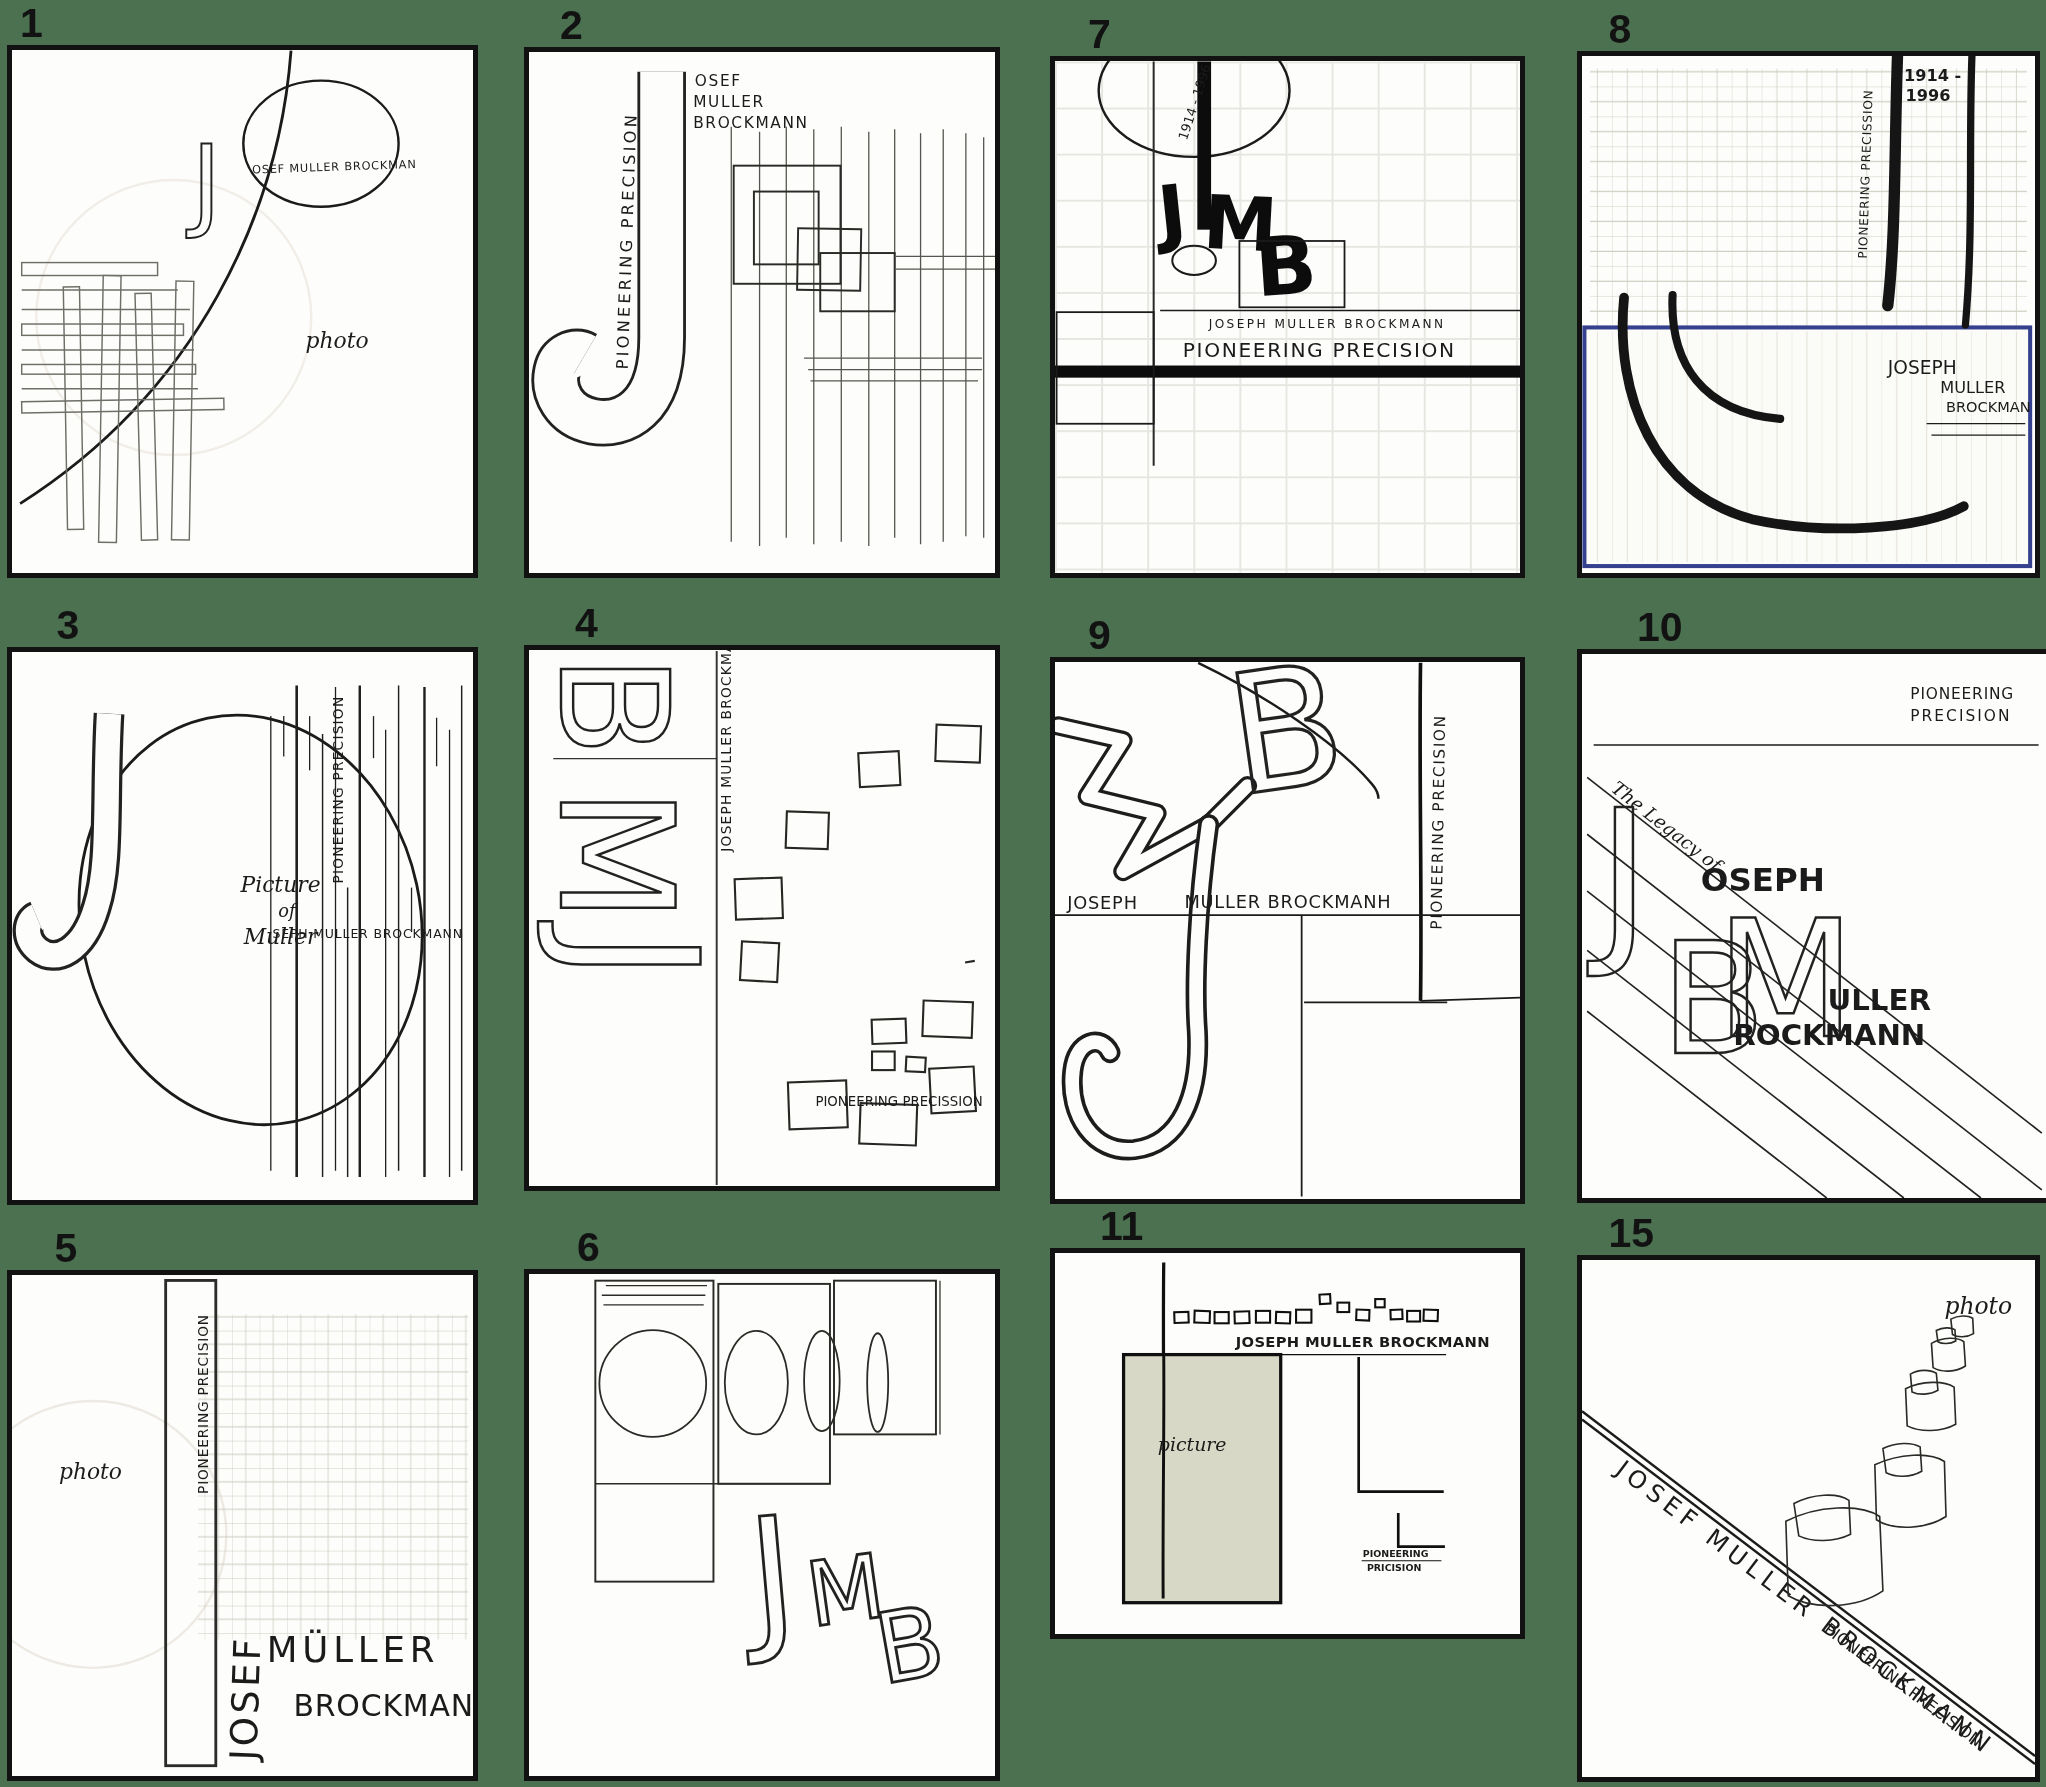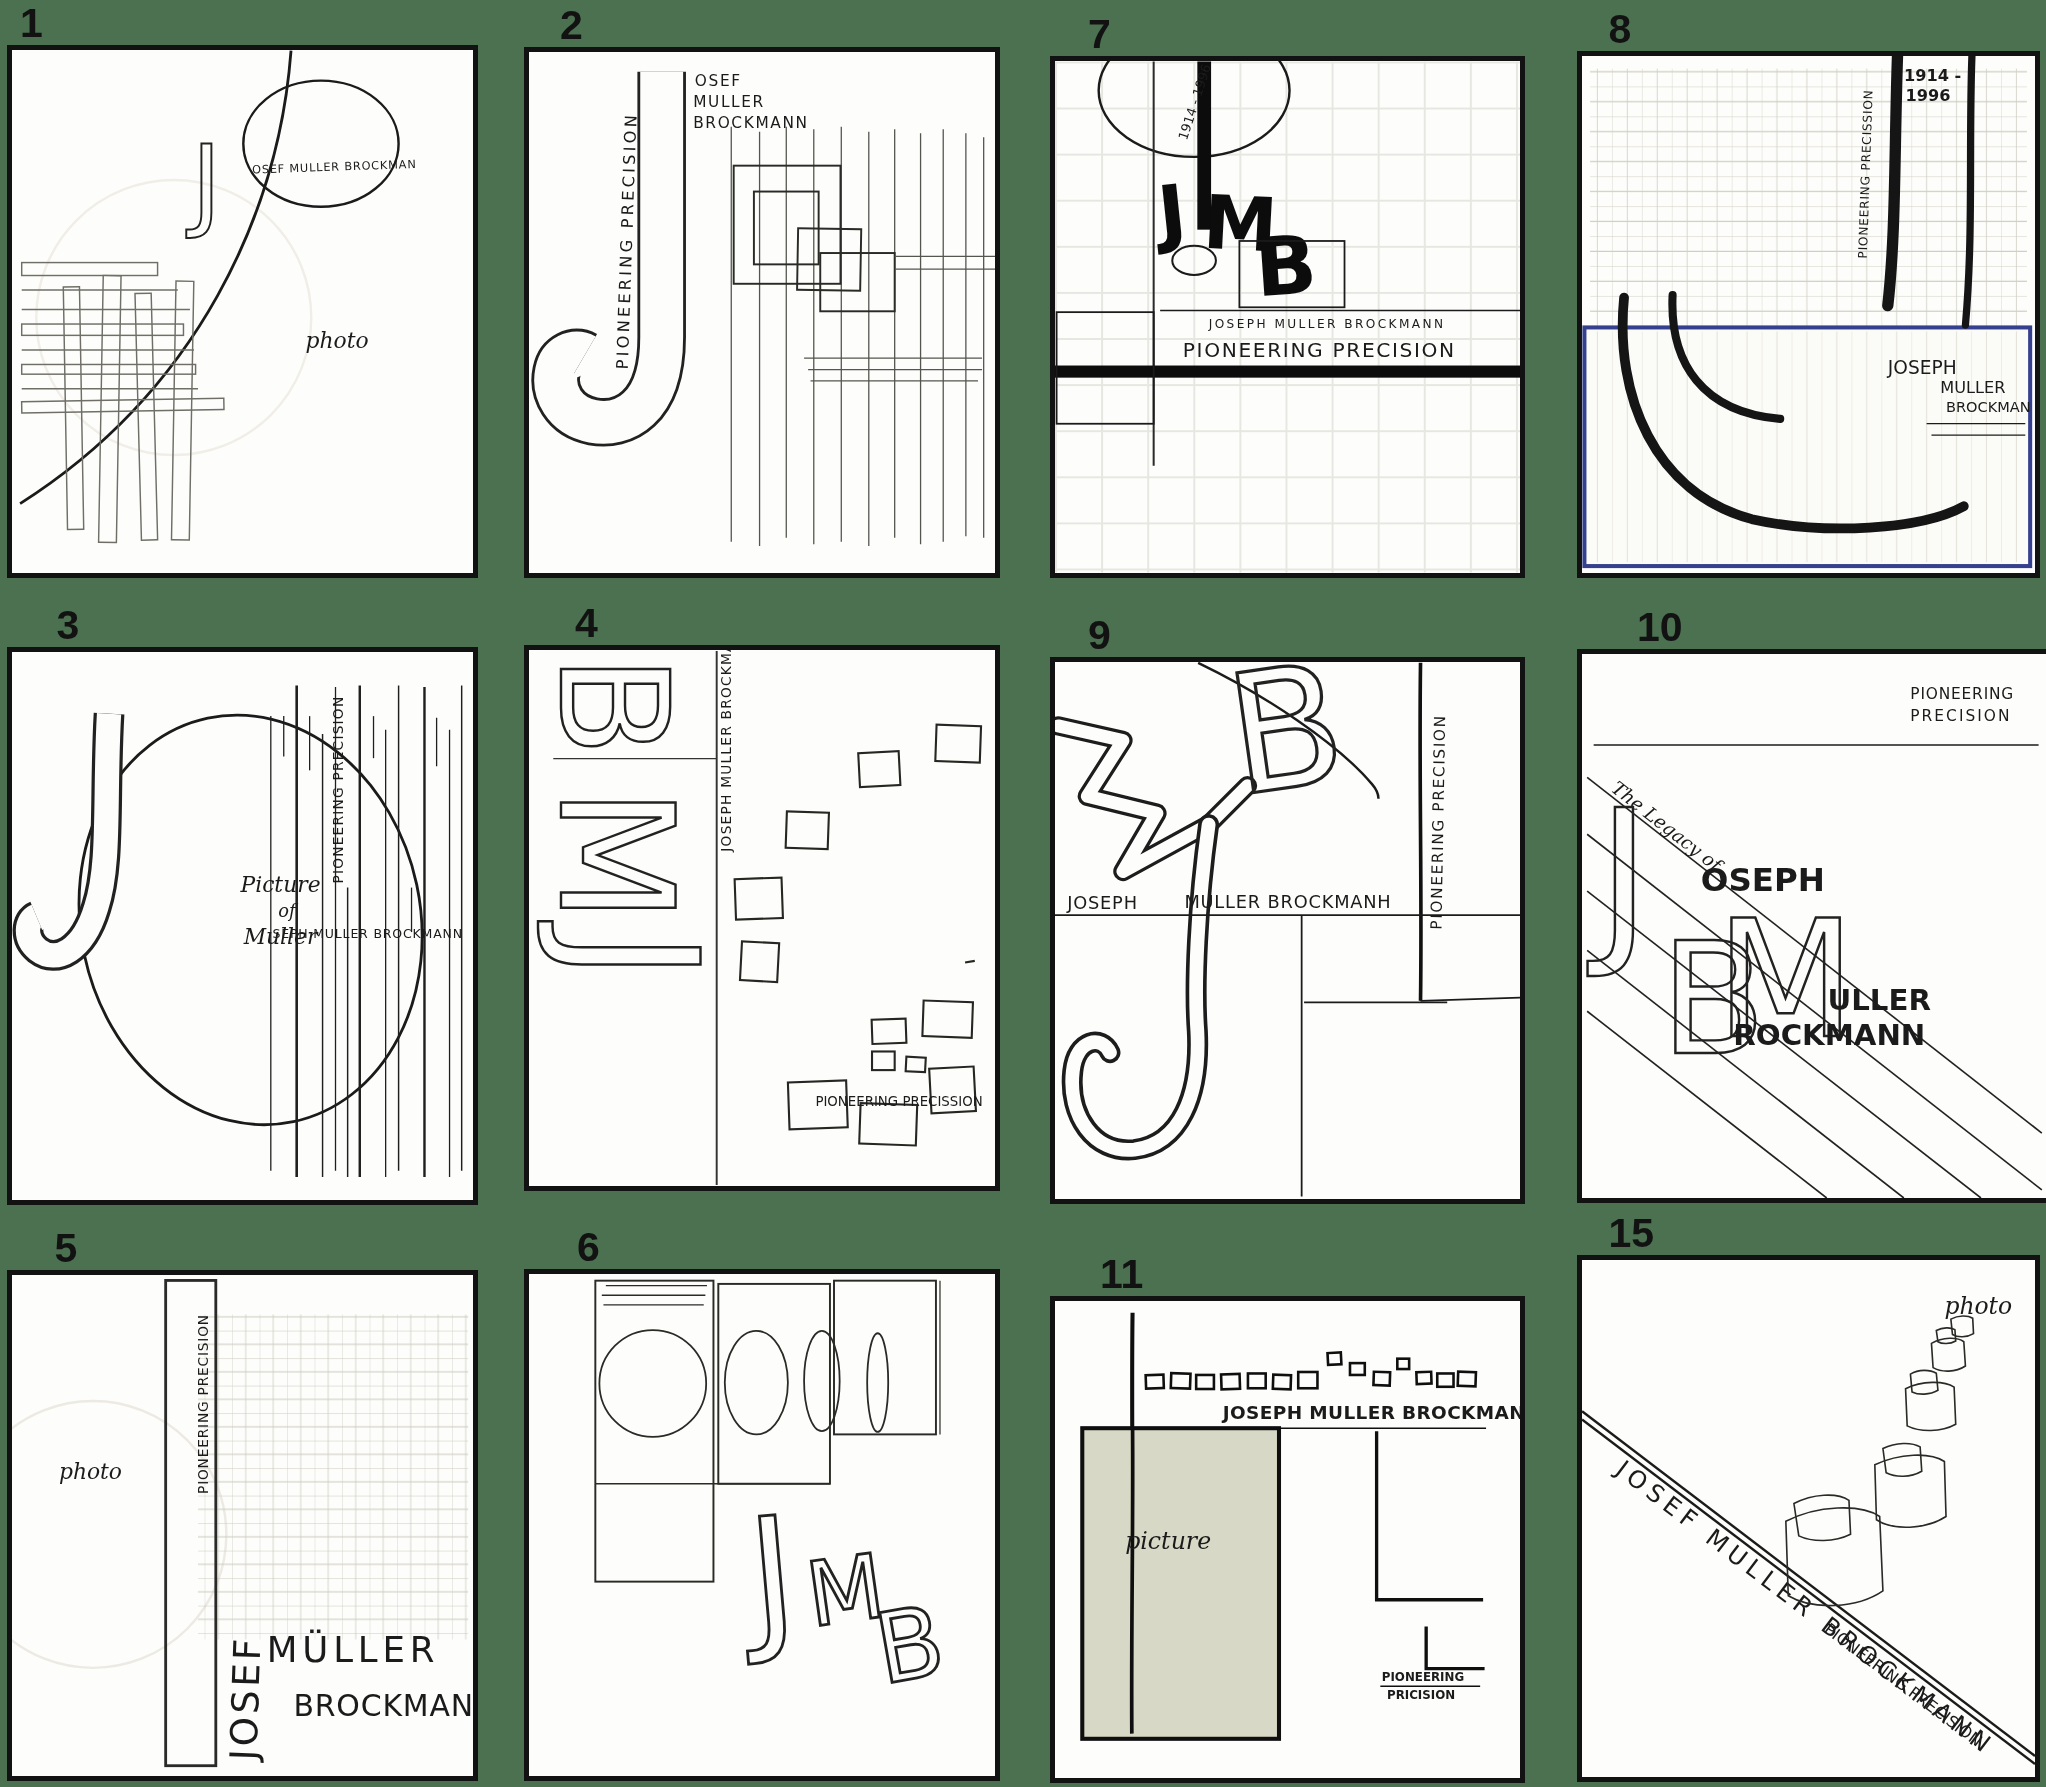--- a/index.html
+++ b/index.html
@@ -302,21 +302,21 @@
       <ellipse cx="281" cy="134" rx="39" ry="64"></ellipse>
       <ellipse cx="362" cy="132" rx="22" ry="62"></ellipse>
       <ellipse cx="431" cy="134" rx="13" ry="61"></ellipse>
     </g>
     <text x="272" y="440" font-size="195" class="outline" stroke-width="3.5" transform="rotate(-5 300 370)">J</text>
     <text x="345" y="428" font-size="110" class="outline" stroke-width="3.5" transform="rotate(-8 400 400)">M</text>
     <text x="428" y="500" font-size="120" class="outline" stroke-width="3.5" transform="rotate(-10 470 450)">B</text>
   </svg>
 </div>
 
-<div class="card" style="left:1050px;top:1296px;width:475px;height:487px;">
+<div class="card" style="left:1050px;top:1248px;width:475px;height:391px;">
   <div class="num" style="left:45px;">11</div>
   <svg viewBox="0 0 575 645">
     <path d="M 78 16 C 76 150 80 350 77 585" stroke="#0f0f0f" stroke-width="5.5" fill="none"></path>
     <g stroke="#0f0f0f" stroke-width="3.5" fill="none">
       <rect x="96" y="100" width="24" height="18" transform="rotate(-2 108 109)"></rect>
       <rect x="130" y="98" width="26" height="20" transform="rotate(2 143 108)"></rect>
       <rect x="164" y="100" width="24" height="19"></rect>
       <rect x="198" y="99" width="25" height="20" transform="rotate(-2 210 109)"></rect>
       <rect x="234" y="98" width="24" height="20"></rect>
       <rect x="268" y="100" width="24" height="19" transform="rotate(2 280 109)"></rect>

